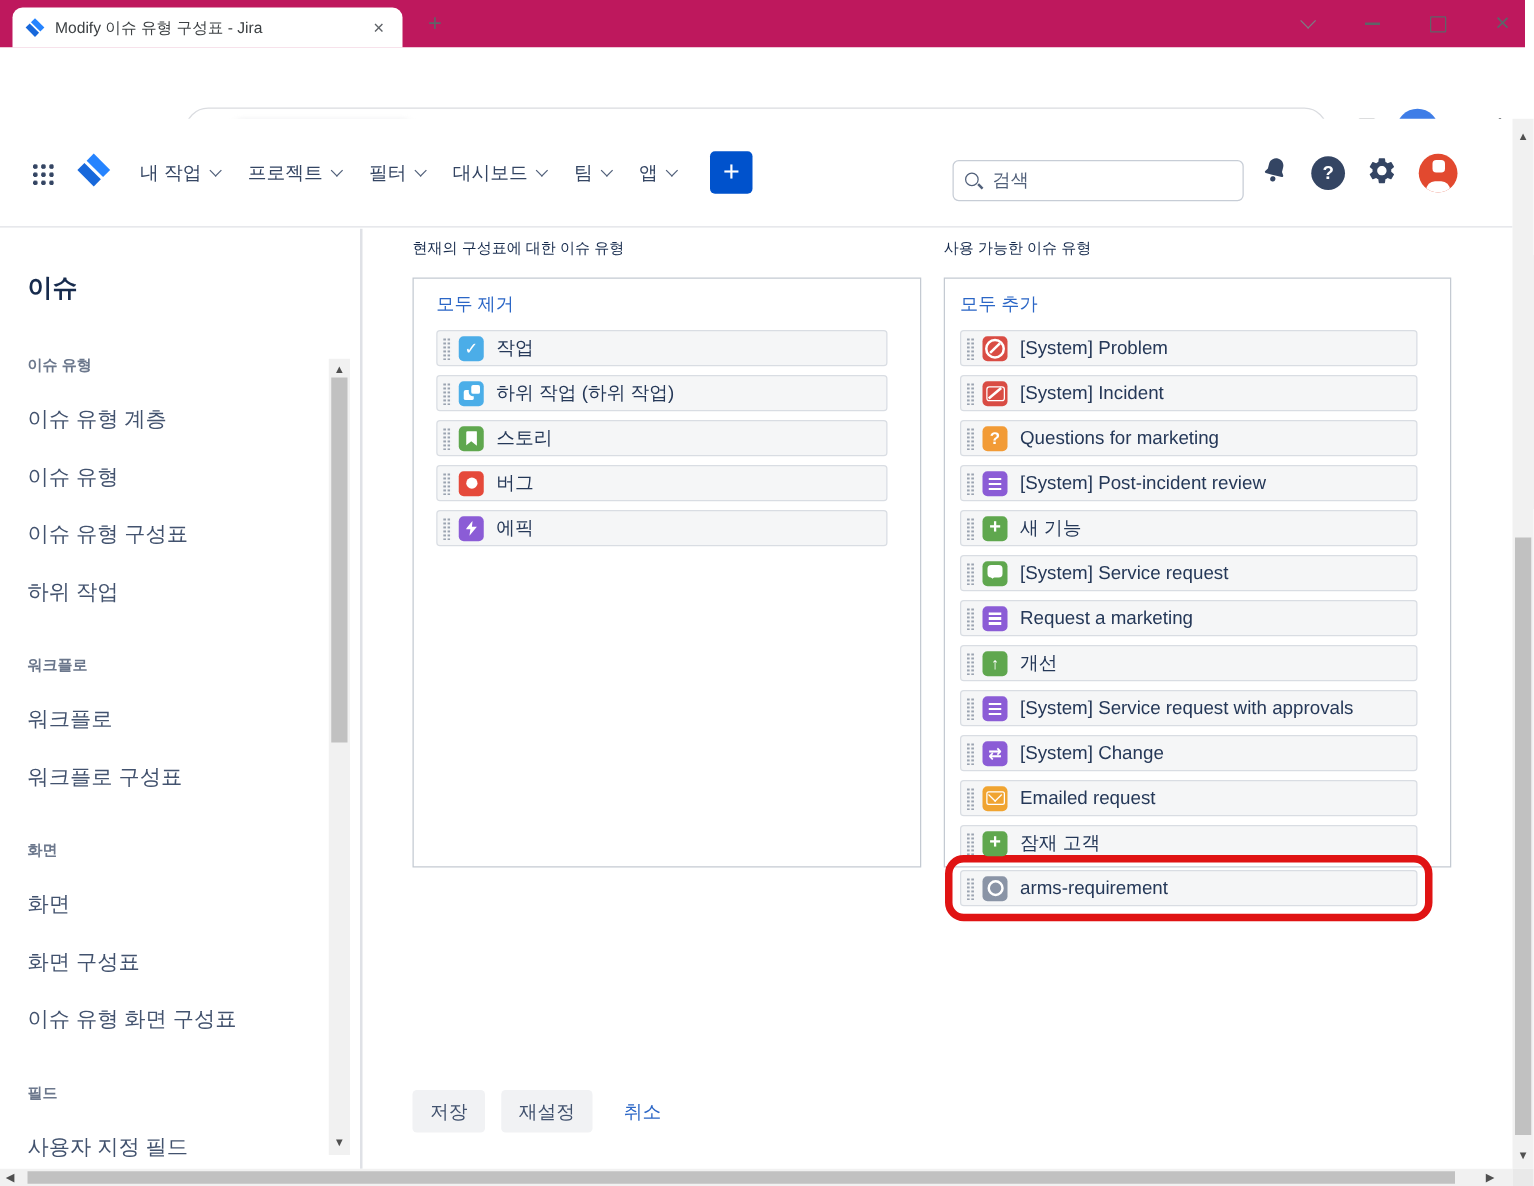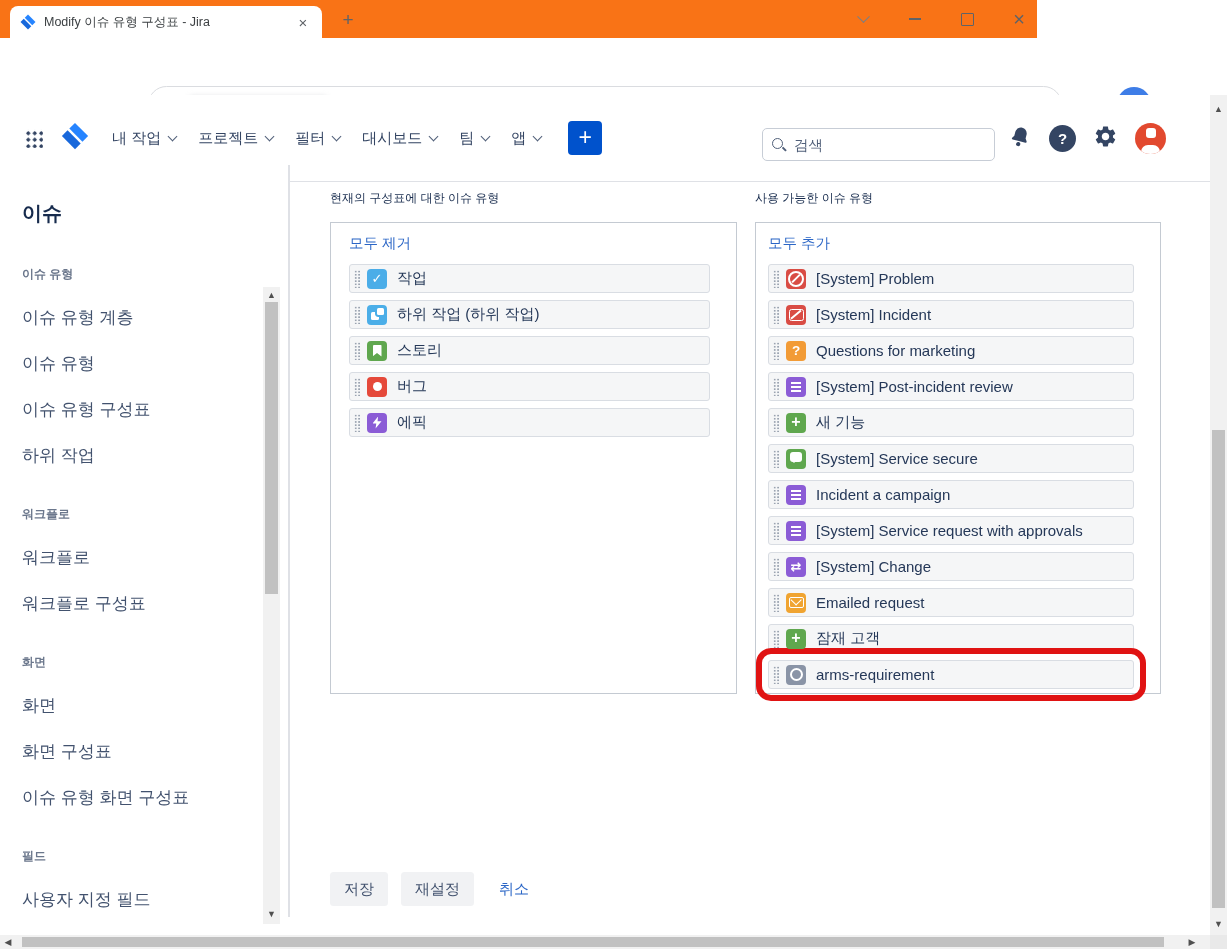--- a/index.html
+++ b/index.html
@@ -1,21 +1,21 @@
 <!DOCTYPE html>
 <html><head>
 <meta charset="utf-8">
 <style>
   * { margin:0; padding:0; box-sizing:border-box; }
   html,body { width:1227px; height:949px; overflow:hidden; background:#fff;
     font-family:"Liberation Sans","DejaVu Sans",sans-serif; }
   body { position:relative; }
 
   
-  .titlebar { position:absolute; left:0; top:0; width:1037px; height:38px; background:#f97316; }
+  .titlebar { position:absolute; left:0; top:0; width:1220px; height:38px; background:#be185d; }
   .tab { position:absolute; left:10px; top:6px; width:312px; height:32px; background:#fff;
     border-radius:8px 8px 0 0; display:flex; align-items:center; padding:0 10px; }
   .tab-title { flex:1; font-size:12.5px; color:#3C4043; white-space:nowrap; overflow:hidden; margin-left:8px; }
   .tab-close { width:18px; height:18px; border-radius:50%; display:flex; align-items:center;
     justify-content:center; color:#5F6368; font-size:15px; line-height:1; }
   .tab-close::before { content:"\00D7"; }
   .newtab-btn { position:absolute; left:336px; top:8px; width:24px; height:24px; color:#5F6368;
     font-size:19px; display:flex; align-items:center; justify-content:center; }
   .newtab-btn::before { content:"+"; }
   .win-controls { position:absolute; right:10px; top:0; height:38px; display:flex; align-items:center; gap:36px; }
@@ -83,21 +83,21 @@
   .help-icon { width:27px; height:27px; border-radius:50%; background:#344563; color:#fff; font-weight:bold;
     font-size:15px; display:flex; align-items:center; justify-content:center; }
   .help-icon::before { content:"?"; }
   .user-avatar { width:31px; height:31px; border-radius:50%; background:#E2492F; position:relative; overflow:hidden; }
   .user-avatar::before { content:""; position:absolute; left:50%; top:5px; width:10px; height:10px;
     margin-left:-5px; border-radius:3px; background:#fff; }
   .user-avatar::after { content:""; position:absolute; left:50%; bottom:-3px; width:19px; height:12px;
     margin-left:-9.5px; border-radius:7px 7px 0 0; background:#fff; }
 
   
-  .sidebar { position:absolute; left:0; top:165px; width:290px; height:752px; background:#fff;
+  .sidebar { position:absolute; left:0; top:183px; width:290px; height:752px; background:#fff;
     border-right:2px solid #DFE1E6; padding-left:22px; overflow:hidden; }
   .side-title { margin-top:36px; font-size:20px; font-weight:600; color:#172B4D; line-height:24px; }
   .side-group-label { margin-top:42px; font-size:12px; font-weight:bold; color:#6B778C; line-height:14px; }
   .side-item { margin-top:28px; font-size:17px; color:#42526E; line-height:18px; width:fit-content; }
 
   
   .sb-arrow { color:#505050; font-size:9px; line-height:1; display:flex; align-items:center; justify-content:center; }
   .side-scroll { position:absolute; left:263px; top:287px; width:17px; height:637px; background:#F1F1F1; }
   .side-scroll .up { position:absolute; top:2px; left:0; right:0; height:12px; }
   .side-scroll .thumb { position:absolute; left:2px; right:2px; top:15px; height:292px; background:#C1C1C1; }
@@ -362,26 +362,31 @@
     <span class="rlabel">[System] Post-incident review</span>
   </div>
       <div class="row">
     <span class="drag"></span>
     <span class="ricon" data-icon="plus" style="background: rgb(95, 167, 78); --c: #5FA74E;"></span>
     <span class="rlabel">새 기능</span>
   </div>
       <div class="row">
     <span class="drag"></span>
     <span class="ricon" data-icon="bubble" style="background: rgb(95, 167, 78); --c: #5FA74E;"></span>
-    <span class="rlabel">[System] Service secure</span>
+    <span class="rlabel">[System] Service request</span>
   </div>
       <div class="row">
     <span class="drag"></span>
     <span class="ricon" data-icon="doclines" style="background: rgb(139, 92, 214); --c: #8B5CD6;"></span>
-    <span class="rlabel">Incident a campaign</span>
+    <span class="rlabel">Request a marketing</span>
+  </div>
+      <div class="row">
+    <span class="drag"></span>
+    <span class="ricon" data-icon="uparrow" style="background: rgb(95, 167, 78); --c: #5FA74E;"></span>
+    <span class="rlabel">개선</span>
   </div>
       <div class="row">
     <span class="drag"></span>
     <span class="ricon" data-icon="doclines" style="background: rgb(139, 92, 214); --c: #8B5CD6;"></span>
     <span class="rlabel">[System] Service request with approvals</span>
   </div>
       <div class="row">
     <span class="drag"></span>
     <span class="ricon" data-icon="swap" style="background: rgb(139, 92, 214); --c: #8B5CD6;"></span>
     <span class="rlabel">[System] Change</span>

